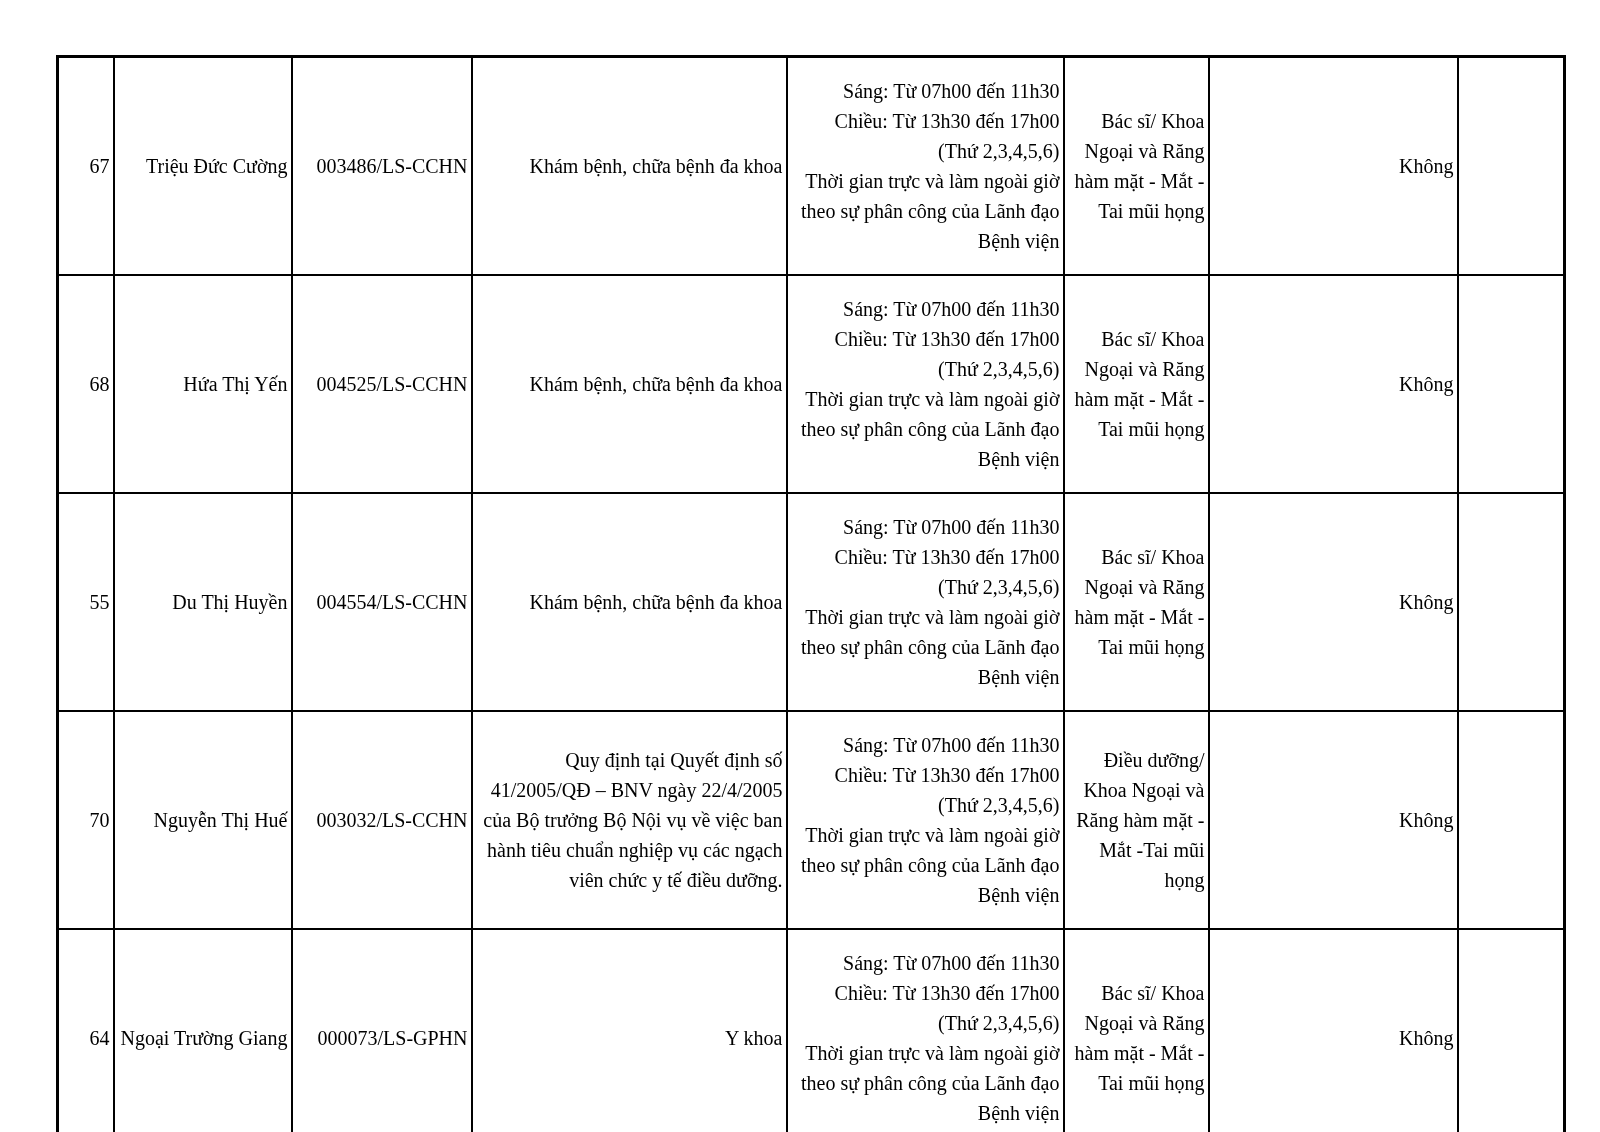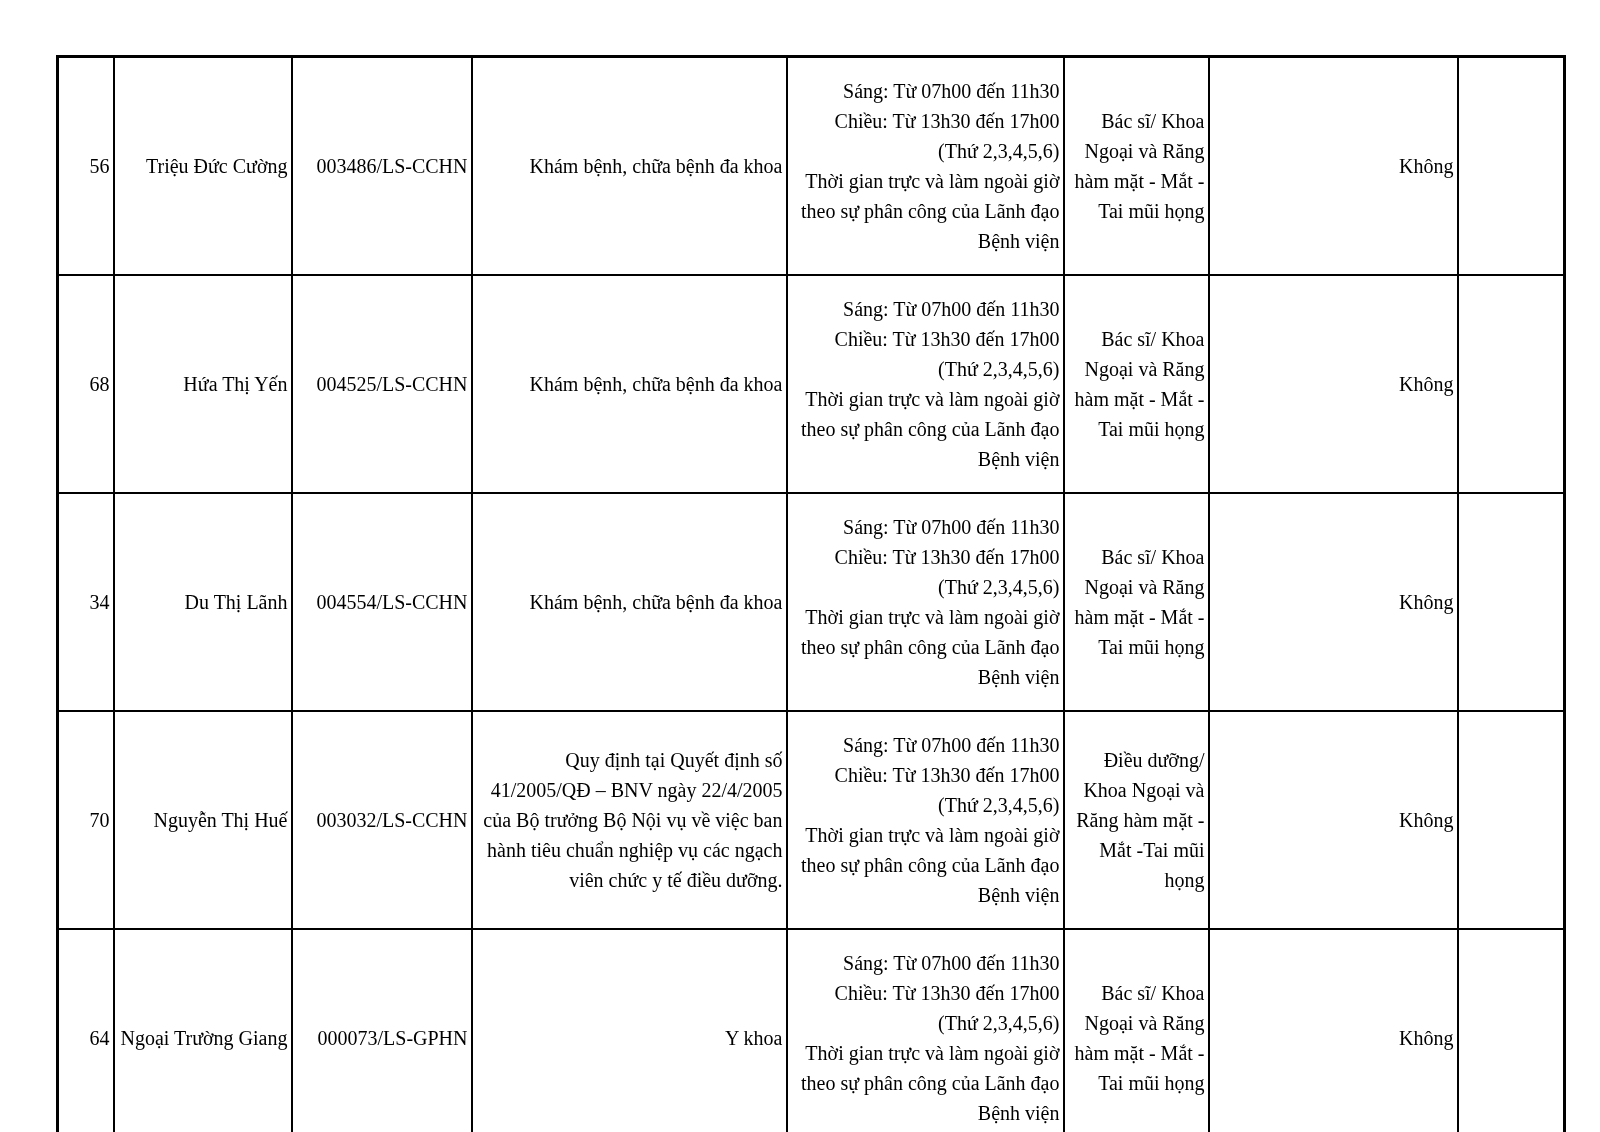--- a/index.html
+++ b/index.html
@@ -77,21 +77,21 @@
       <col class="c-name">
       <col class="c-cert">
       <col class="c-scope">
       <col class="c-schedule">
       <col class="c-position">
       <col class="c-note">
       <col class="c-extra">
     </colgroup>
     <tbody>
         <tr>
-    <td class="cell-no">56</td>
+    <td class="cell-no">67</td>
     <td class="cell-name">Triệu Đức Cường</td>
     <td class="cell-cert">003486/LS-CCHN</td>
     <td class="cell-scope">Khám bệnh, chữa bệnh đa khoa</td>
     <td class="cell-schedule">Sáng: Từ 07h00 đến 11h30
 Chiều: Từ 13h30 đến 17h00
 (Thứ 2,3,4,5,6)
 Thời gian trực và làm ngoài giờ theo sự phân công của Lãnh đạo Bệnh viện</td>
     <td class="cell-position">Bác sĩ/ Khoa Ngoại và Răng hàm mặt - Mắt -Tai mũi họng</td>
     <td class="cell-note">Không</td>
     <td class="cell-extra"></td>
@@ -103,22 +103,22 @@
     <td class="cell-scope">Khám bệnh, chữa bệnh đa khoa</td>
     <td class="cell-schedule">Sáng: Từ 07h00 đến 11h30
 Chiều: Từ 13h30 đến 17h00
 (Thứ 2,3,4,5,6)
 Thời gian trực và làm ngoài giờ theo sự phân công của Lãnh đạo Bệnh viện</td>
     <td class="cell-position">Bác sĩ/ Khoa Ngoại và Răng hàm mặt - Mắt -Tai mũi họng</td>
     <td class="cell-note">Không</td>
     <td class="cell-extra"></td>
   </tr>
         <tr>
-    <td class="cell-no">34</td>
-    <td class="cell-name">Du Thị Lãnh</td>
+    <td class="cell-no">55</td>
+    <td class="cell-name">Du Thị Huyền</td>
     <td class="cell-cert">004554/LS-CCHN</td>
     <td class="cell-scope">Khám bệnh, chữa bệnh đa khoa</td>
     <td class="cell-schedule">Sáng: Từ 07h00 đến 11h30
 Chiều: Từ 13h30 đến 17h00
 (Thứ 2,3,4,5,6)
 Thời gian trực và làm ngoài giờ theo sự phân công của Lãnh đạo Bệnh viện</td>
     <td class="cell-position">Bác sĩ/ Khoa Ngoại và Răng hàm mặt - Mắt -Tai mũi họng</td>
     <td class="cell-note">Không</td>
     <td class="cell-extra"></td>
   </tr>

